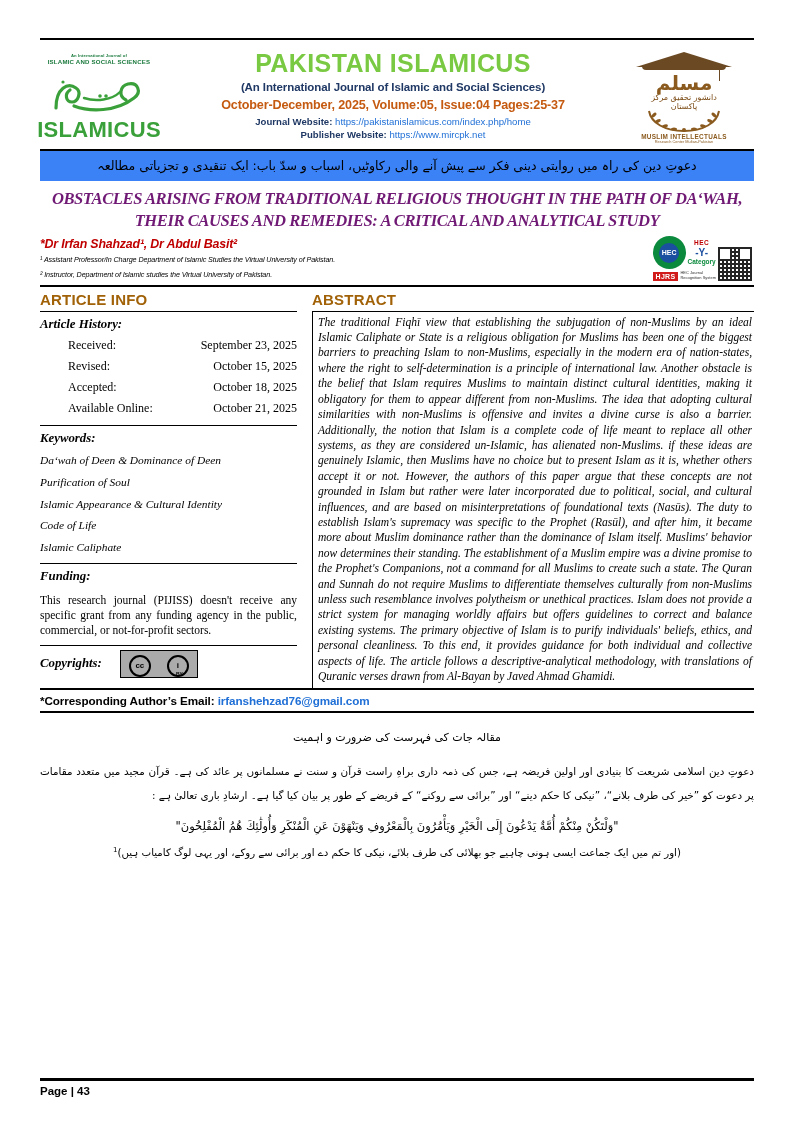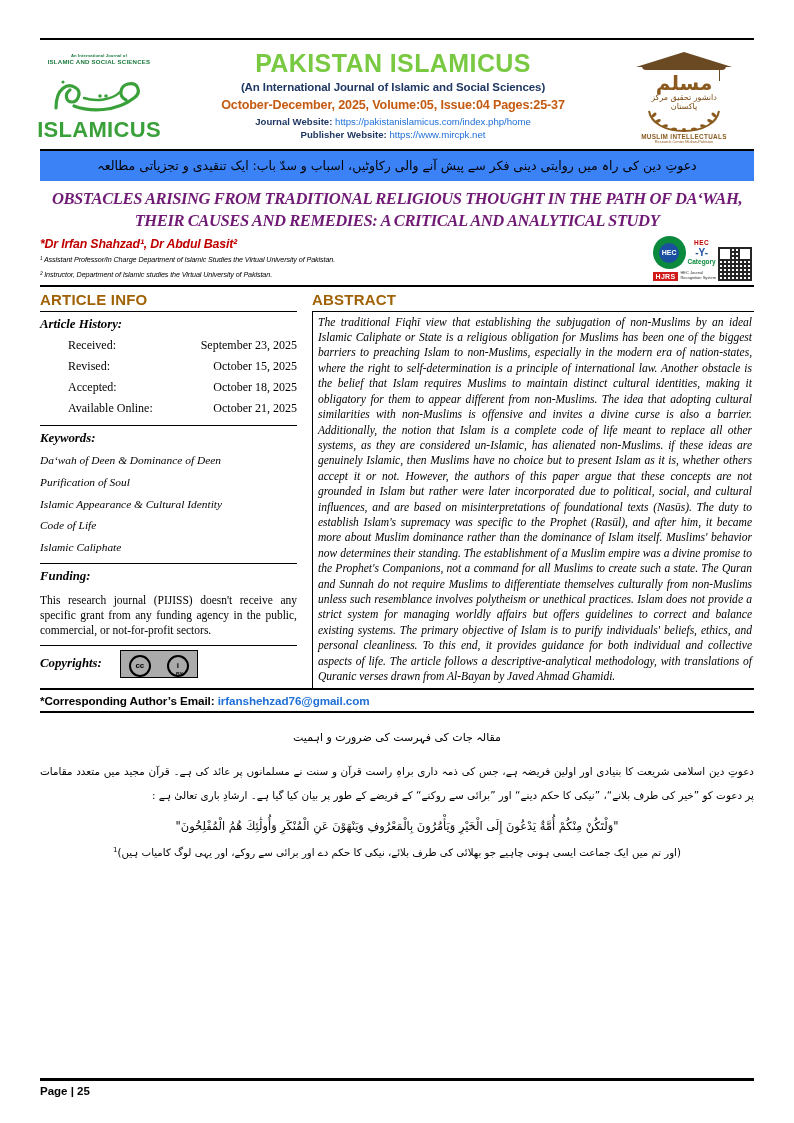--- a/index.html
+++ b/index.html
@@ -502,16 +502,16 @@
 
   <div class="urdu-head">مقالہ جات کی فہرست کی ضرورت و اہمیت</div>
   <div class="urdu-body">دعوتِ دین اسلامی شریعت کا بنیادی اور اولین فریضہ ہے، جس کی ذمہ داری براہِ راست قرآن و سنت نے مسلمانوں پر عائد کی ہے۔ قرآن مجید میں متعدد مقامات پر دعوت کو ”خیر کی طرف بلانے“، ”نیکی کا حکم دینے“ اور ”برائی سے روکنے“ کے فریضے کے طور پر بیان کیا گیا ہے۔ ارشادِ باری تعالیٰ ہے :</div>
   <div class="urdu-ayah">"وَلْتَكُنْ مِنْكُمْ أُمَّةٌ يَدْعُونَ إِلَى الْخَيْرِ وَيَأْمُرُونَ بِالْمَعْرُوفِ وَيَنْهَوْنَ عَنِ الْمُنْكَرِ وَأُولَٰئِكَ هُمُ الْمُفْلِحُونَ"</div>
   <div class="urdu-trans">
     <span>(اور تم میں ایک جماعت ایسی ہونی چاہیے جو بھلائی کی طرف بلائے، نیکی کا حکم دے اور برائی سے روکے، اور یہی لوگ کامیاب ہیں)</span><sup>1</sup>
   </div>
 
   <div class="footer">
     <div class="fline"></div>
-    <div class="pg">Page | 25</div>
+    <div class="pg">Page | 43</div>
   </div>
 
 </div>
 
 </body></html>

